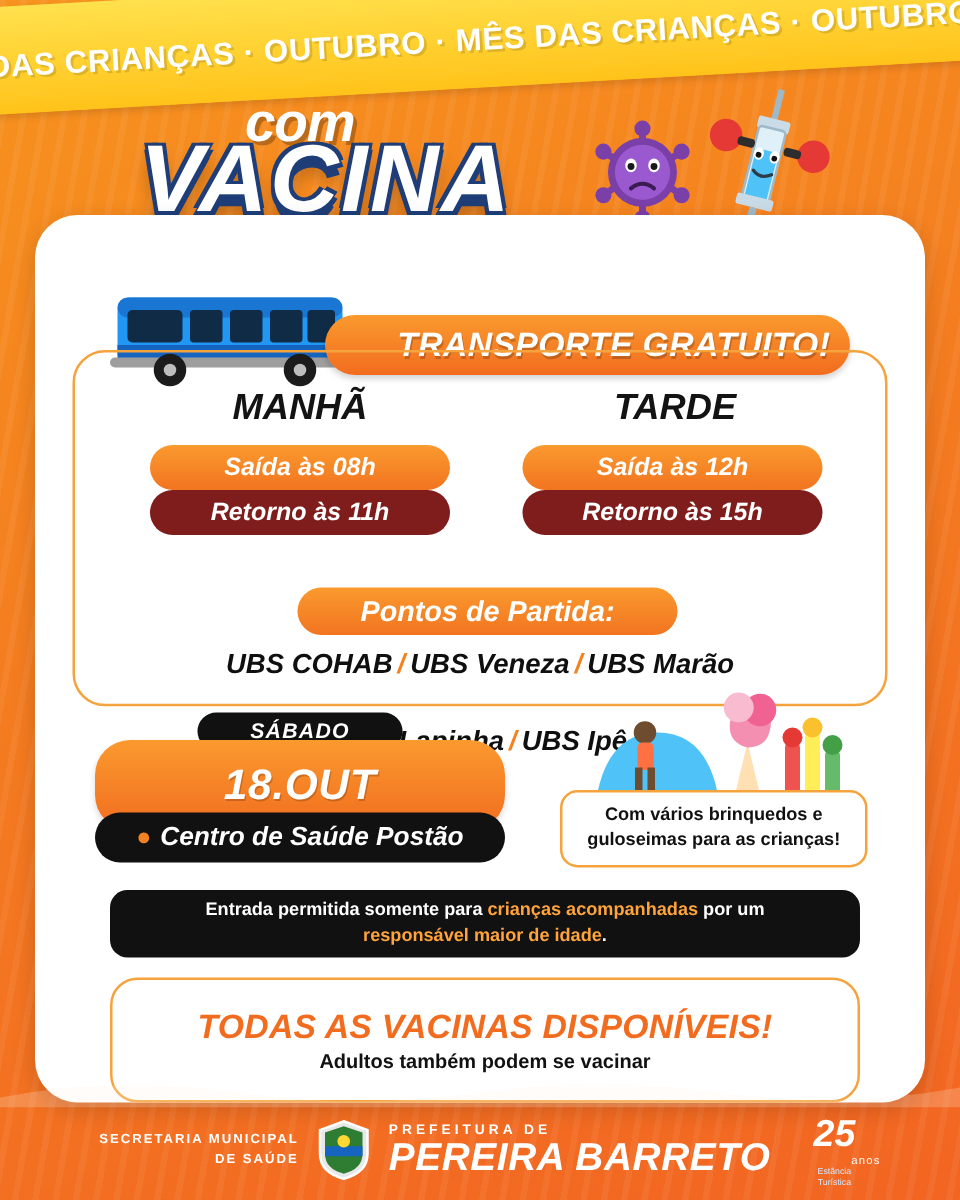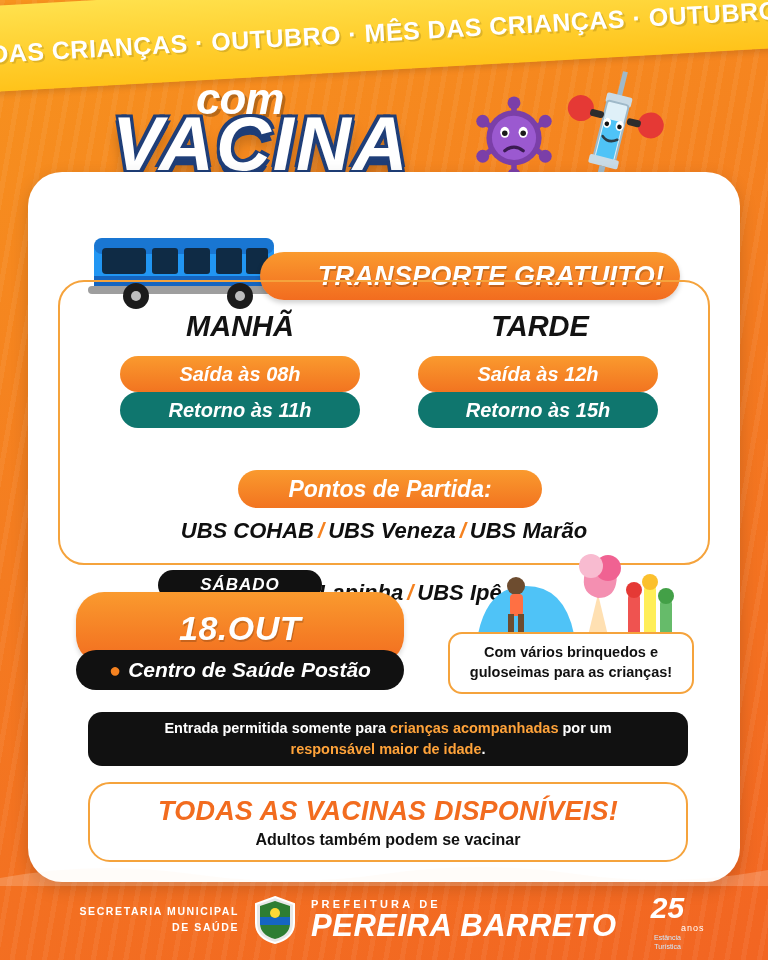--- a/index.html
+++ b/index.html
@@ -115,21 +115,21 @@
   .period { position:absolute; top: 28px; font-size: 29px; font-weight: bold; color:#131313; font-style: italic; text-align:center; }
   .period.left { left: 30px; width: 300px; }
   .period.right { left: 330px; width: 300px; }
 
   .pill {
     position: absolute; height: 36px; border-radius: 18px;
     display:flex; align-items:center; justify-content:center;
     font-size: 20px; font-weight: bold; font-style: italic; color:#fff;
   }
   .pill.orange { background: linear-gradient(#fa9a2e, #f27420); }
-  .pill.black { background: #0f766e; }
+  .pill.black { background: #7f1d1d; }
 
   .pontos-pill {
     position:absolute; left: 178px; top: 188px; width: 304px; height: 38px;
     background: linear-gradient(#fa9a2e, #f27420);
     border-radius: 19px;
     display:flex; align-items:center; justify-content:center;
   }
   .pontos-pill span { color:#fff; font-size: 23px; font-weight:bold; font-style: italic; }
 
   .ubs-line {
@@ -181,21 +181,21 @@
     position:absolute; left: 60px; top: 540px; width: 600px; height: 54px;
     background:#111; border-radius: 14px;
     display:flex; flex-direction:column; align-items:center; justify-content:center;
     padding: 0 16px;
   }
   .aviso div { color:#fff; font-size: 14.5px; font-weight:bold; text-align:center; line-height:1.45;}
   .aviso .hl { color:#ffa33a; }
 
   
   .vacinas-box {
-    position:absolute; left: 60px; top: 610px; width: 600px; height: 80px;
+    position:absolute; left: 60px; top: 610px; width: 600px; height: 100px;
     border: 2px solid #f5a33c; border-radius: 22px;
     display:flex; flex-direction:column; align-items:center; justify-content:center;
     gap: 4px;
   }
   .vacinas-title { color:#f26c1f; font-size: 27px; font-weight:bold; font-style:italic; letter-spacing:0.2px; }
   .vacinas-sub { color:#111; font-size: 16px; font-weight:bold; }
 
   
   .footer {
     position:absolute; left:16px; right:0; bottom:0; height: 80px;

